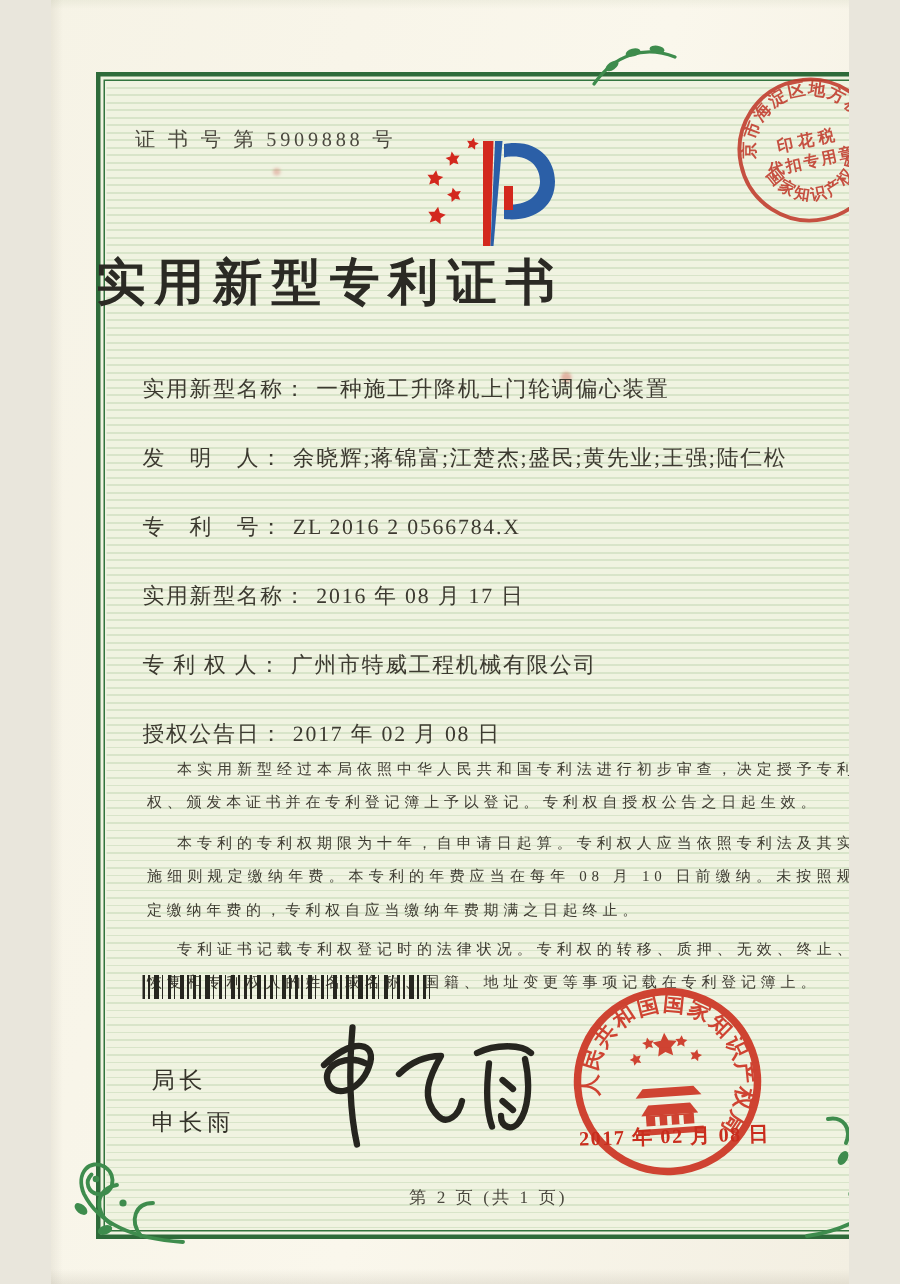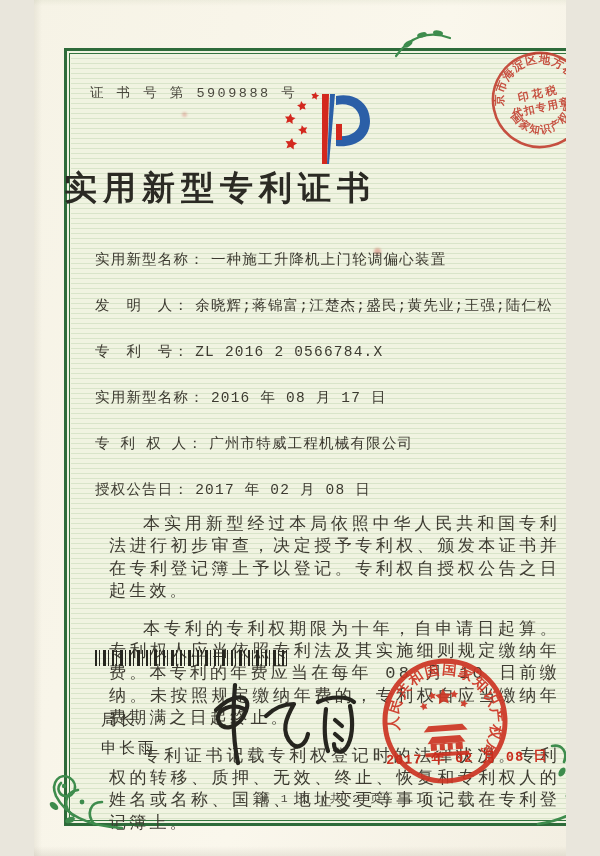--- a/index.html
+++ b/index.html
@@ -1,18 +1,18 @@
 <!DOCTYPE html>
 <html><head>
 <meta charset="utf-8">
 <style>
   html,body{margin:0;padding:0;background:#e9e6dc;}
   .scan{position:relative;width:532px;height:856px;margin:0 auto;overflow:hidden;
         background:linear-gradient(105deg,#f6f3e6 0%,#faf7ec 55%,#f3efe2 100%);
-        font-family:Liberation Mono, monospace;color:#3a382f;}
+        font-family:Liberation Serif, serif;color:#3a382f;}
   
   .scan::before{content:"";position:absolute;top:0;bottom:0;left:566px;width:8px;
         background:linear-gradient(90deg,rgba(90,80,60,.10),rgba(255,255,255,.5) 60%,rgba(90,80,60,.06));pointer-events:none;}
   .scan::after{content:"";position:absolute;inset:0;pointer-events:none;
         background:linear-gradient(180deg,rgba(120,140,90,.08),rgba(0,0,0,0) 6px),
                    linear-gradient(0deg,rgba(90,80,60,.10),rgba(0,0,0,0) 10px),
                    linear-gradient(90deg,rgba(90,80,60,.08),rgba(0,0,0,0) 8px);}
   .frame{position:absolute;left:30px;top:48px;width:523px;height:772px;
         border:3px solid #2e6b3a;
         background:#f0f3e1;}
@@ -22,21 +22,21 @@
   .cert-no{position:absolute;left:56px;top:84px;font-size:13.5px;letter-spacing:2.5px;color:#4a483e;z-index:3;}
   .title{position:absolute;left:30px;top:166px;width:523px;text-align:left;
         font-size:33px;font-weight:bold;letter-spacing:6px;color:#2b2a24;z-index:3;}
   .logo{position:absolute;left:236px;top:88px;z-index:3;}
   .tax-stamp{position:absolute;left:454px;top:48px;z-index:4;transform:rotate(-12deg);opacity:.88;}
   .stamp-text{fill:#c13a2b;font-weight:bold;}
   .field-row{position:absolute;left:61px;width:480px;font-size:14.5px;color:#3c3a30;letter-spacing:1.2px;z-index:3;white-space:nowrap;}
   .field-label{margin-right:6px;}
   .r0{top:250px}.r1{top:296px}.r2{top:342px}.r3{top:388px}.r4{top:434px}.r5{top:480px}
   .paras{position:absolute;left:60px;top:499px;width:481px;z-index:3;}
-  .paras p{margin:15px;text-indent:2em;font-size:17px;line-height:22.4px;letter-spacing:3.2px;color:#3e3c32;text-align:justify;}
+  .paras p{margin:4px;text-indent:2em;font-size:10px;line-height:22.4px;letter-spacing:3.2px;color:#3e3c32;text-align:justify;}
   .barcode{position:absolute;left:61px;top:650px;width:192px;height:16px;z-index:3;
         background:repeating-linear-gradient(90deg,#26261f 0 2px,rgba(0,0,0,0) 2px 4px,#26261f 4px 5px,rgba(0,0,0,0) 5px 8px,#26261f 8px 11px,rgba(0,0,0,0) 11px 13px,#26261f 13px 14px,rgba(0,0,0,0) 14px 17px);}
   .signer{position:absolute;left:67px;top:707px;z-index:3;font-size:15.5px;letter-spacing:3px;color:#35332a;line-height:28px;}
   .signature{position:absolute;left:168px;top:678px;z-index:3;}
   .red-seal{position:absolute;left:345px;top:655px;z-index:4;opacity:.92;transform:rotate(-4deg);}
   .seal-date{position:absolute;left:352px;top:749px;z-index:5;font-size:13.5px;font-weight:bold;
         color:#c92d1d;letter-spacing:1px;transform:rotate(-1.5deg);white-space:nowrap;}
   .footer{position:absolute;left:30px;top:791px;width:523px;text-align:center;font-size:11.5px;
         letter-spacing:2px;color:#4a483e;z-index:3;}
   .flourish{position:absolute;z-index:3;}
@@ -155,21 +155,21 @@
       <rect x="50" y="88" width="32" height="7"></rect>
       <rect x="44" y="97" width="44" height="4"></rect>
       <rect x="56" y="89" width="3" height="6" fill="#f0f3e1"></rect>
       <rect x="64" y="89" width="3" height="6" fill="#f0f3e1"></rect>
       <rect x="72" y="89" width="3" height="6" fill="#f0f3e1"></rect>
     </g>
   </svg>
 
   <div class="seal-date">2017 年 02 月 08 日</div>
 
-  <div class="footer">第 1 页 (共 2 页)</div>
+  <div class="footer">第 2 页 (共 1 页)</div>
 
   <svg class="flourish fl-bl" width="88" height="88" viewBox="0 0 88 88">
     <g fill="none" stroke="#3e8c4d" stroke-width="2.6" stroke-linecap="round">
       <path d="M82,84 C50,82 26,72 16,52 C10,38 20,28 30,34 C39,40 35,54 25,52 C19,51 16,44 21,39"></path>
       <path d="M34,72 C22,64 24,48 38,46"></path>
       <path d="M54,80 C46,70 50,58 62,58"></path>
     </g>
     <g fill="#3e8c4d">
       <ellipse cx="14" cy="62" rx="5" ry="3" transform="rotate(40 14 62)"></ellipse>
       <ellipse cx="30" cy="76" rx="5" ry="3" transform="rotate(-20 30 76)"></ellipse>

